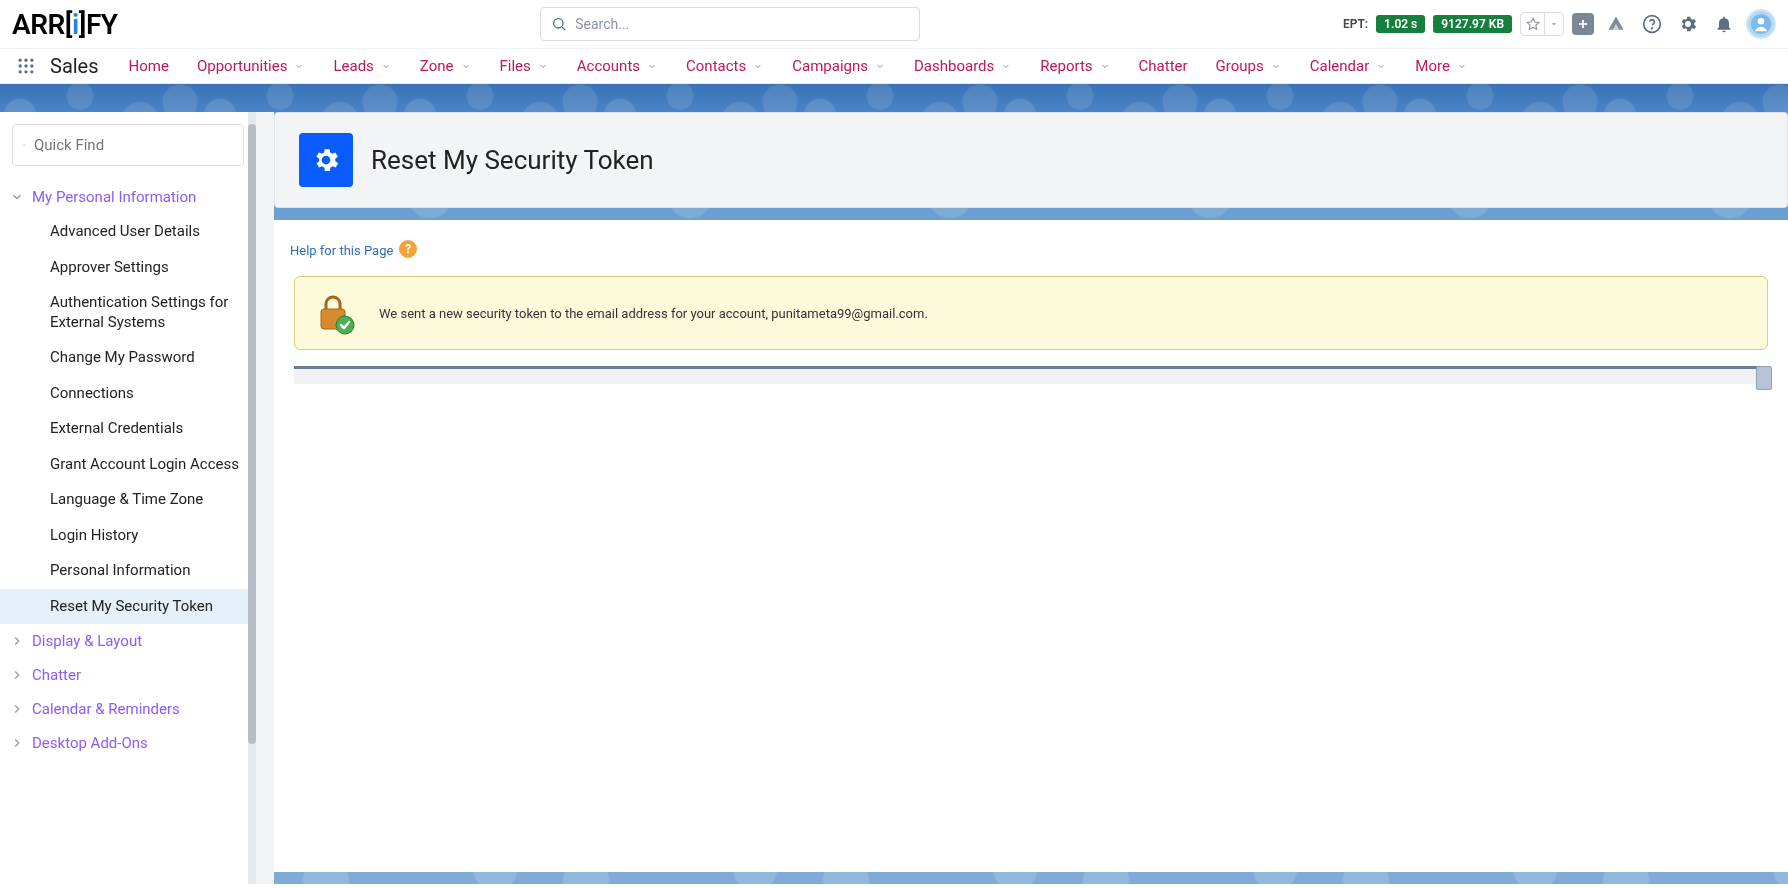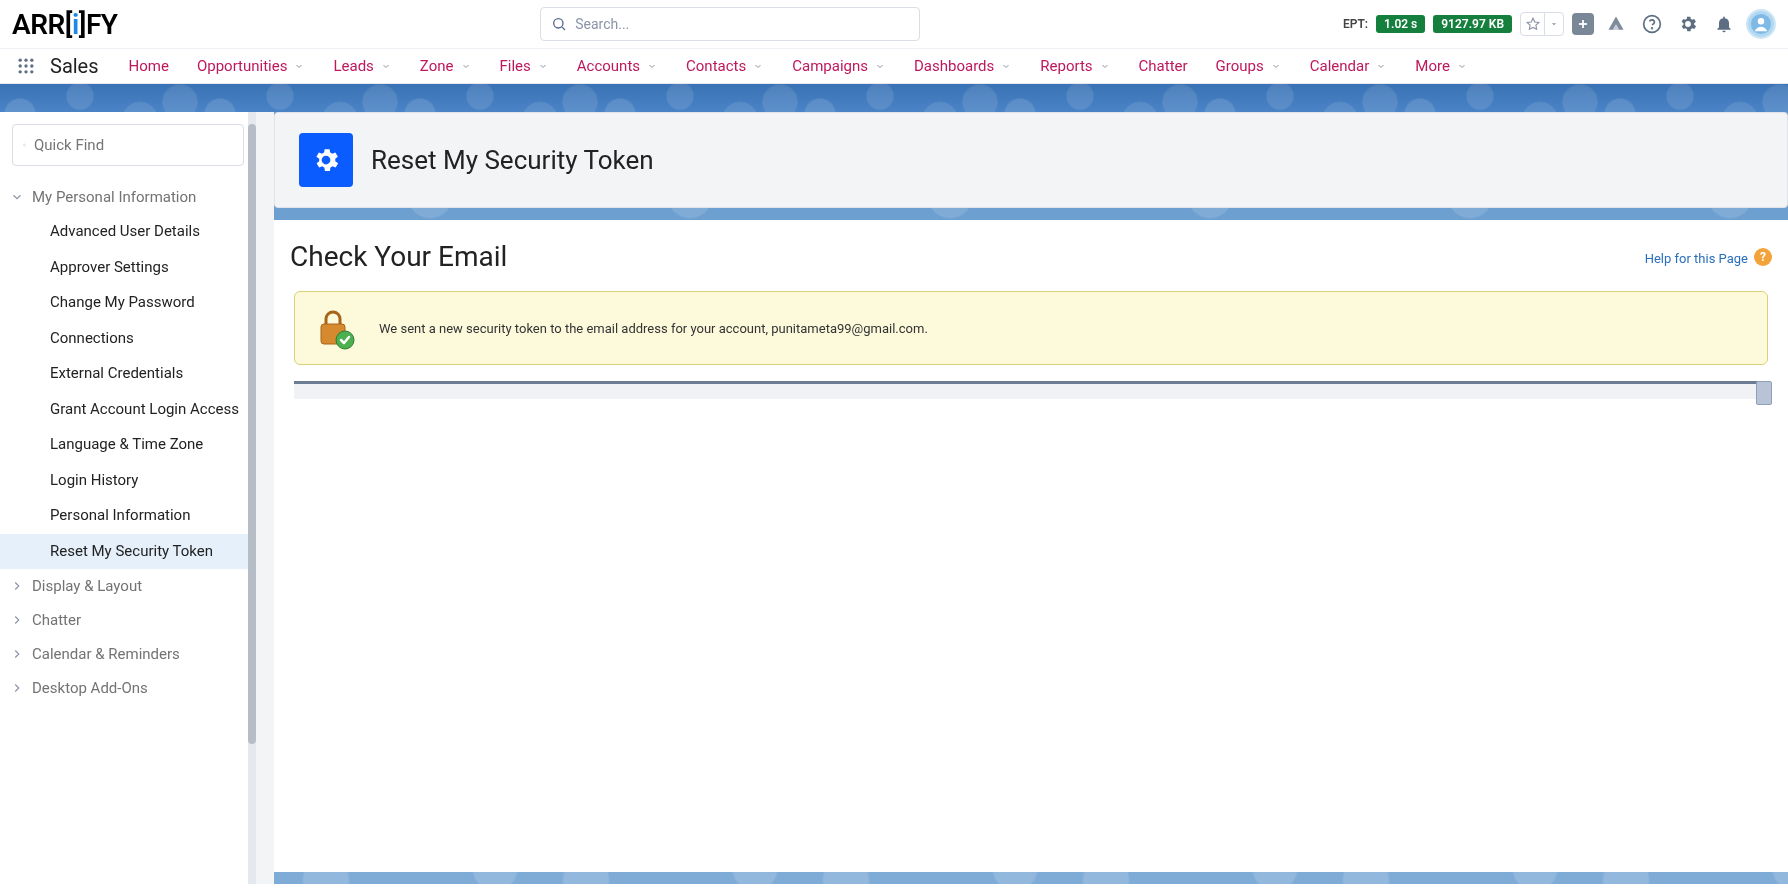--- a/index.html
+++ b/index.html
@@ -174,21 +174,21 @@
       position:absolute;right:0;top:12px;width:8px;height:620px;background:#b7bdc7;border-radius:4px;
     }
     .quick-find {
       margin: 0 12px 14px 12px;
       display:flex;align-items:center;
       border:1px solid #d8dde6;border-radius:4px;height:42px;padding:0 10px;color:#8a94a6;
       background:#fff;
     }
     .quick-find input {border:none;outline:none;flex:1;margin-left:8px;font-size:15px;background:transparent;}
     .tree-parent {
-      display:flex;align-items:center;gap:8px;padding:8px 10px;font-size:15px;color:#737373;cursor:pointer;
+      display:flex;align-items:center;gap:8px;padding:8px 10px;font-size:15px;color:#8b5cf6;cursor:pointer;
     }
     .tree-parent svg{color:#8a94a6;flex-shrink:0;}
     .tree-child {
       padding:8px 10px 8px 50px;font-size:15px;color:#222;cursor:pointer;line-height:1.3;
     }
     .tree-child.active {
       background:#e5f0fb;
     }
     
     .main {
@@ -442,20 +442,21 @@
     </div>
     <div id="sidebar-tree">
         <div class="tree-parent">
           <svg width="14" height="14" viewBox="0 0 24 24">
             <path d="M6 9l6 6 6-6" fill="none" stroke="currentColor" stroke-width="2"></path>
           </svg>
           <span>My Personal Information</span>
         </div>
         <div class="tree-child">Advanced User Details</div>
         <div class="tree-child">Approver Settings</div>
+        <div class="tree-child">Authentication Settings for External Systems</div>
         <div class="tree-child">Change My Password</div>
         <div class="tree-child">Connections</div>
         <div class="tree-child">External Credentials</div>
         <div class="tree-child">Grant Account Login Access</div>
         <div class="tree-child">Language &amp; Time Zone</div>
         <div class="tree-child">Login History</div>
         <div class="tree-child">Personal Information</div>
         <div class="tree-child active">Reset My Security Token</div>
         <div class="tree-parent">
           <svg width="14" height="14" viewBox="0 0 24 24">
@@ -492,21 +493,20 @@
         <div class="gear-tile">
           <svg width="30" height="30" viewBox="0 0 24 24" fill="currentColor">
               <path d="M19.4 13a7.8 7.8 0 000-2l2.1-1.6-2-3.4-2.5 1a8 8 0 00-1.7-1l-.4-2.7h-4l-.4 2.7a8 8 0 00-1.7 1l-2.5-1-2 3.4L6.6 11a7.8 7.8 0 000 2l-2.1 1.6 2 3.4 2.5-1a8 8 0 001.7 1l.4 2.7h4l.4-2.7a8 8 0 001.7-1l2.5 1 2-3.4zM12 15.5A3.5 3.5 0 1115.5 12 3.5 3.5 0 0112 15.5z"></path>
             </svg>
         </div>
         <div class="page-title">Reset My Security Token</div>
       </div>
 
       <div class="content-card">
         <div class="content-head">
-          <div class="content-title">Check Your Email</div>
           <a class="help-link">
             <span>Help for this Page</span>
             <span class="q-badge">?</span>
           </a>
         </div>
         <div class="alert-success">
           <div class="lock-icon">
             <svg width="44" height="44" viewBox="0 0 44 44">
               <rect x="8" y="18" width="24" height="20" rx="3" fill="#d68a2e" stroke="#a8651a" stroke-width="1"></rect>
               <path d="M13 18v-5a7 7 0 0114 0v5" fill="none" stroke="#a8651a" stroke-width="3"></path>

